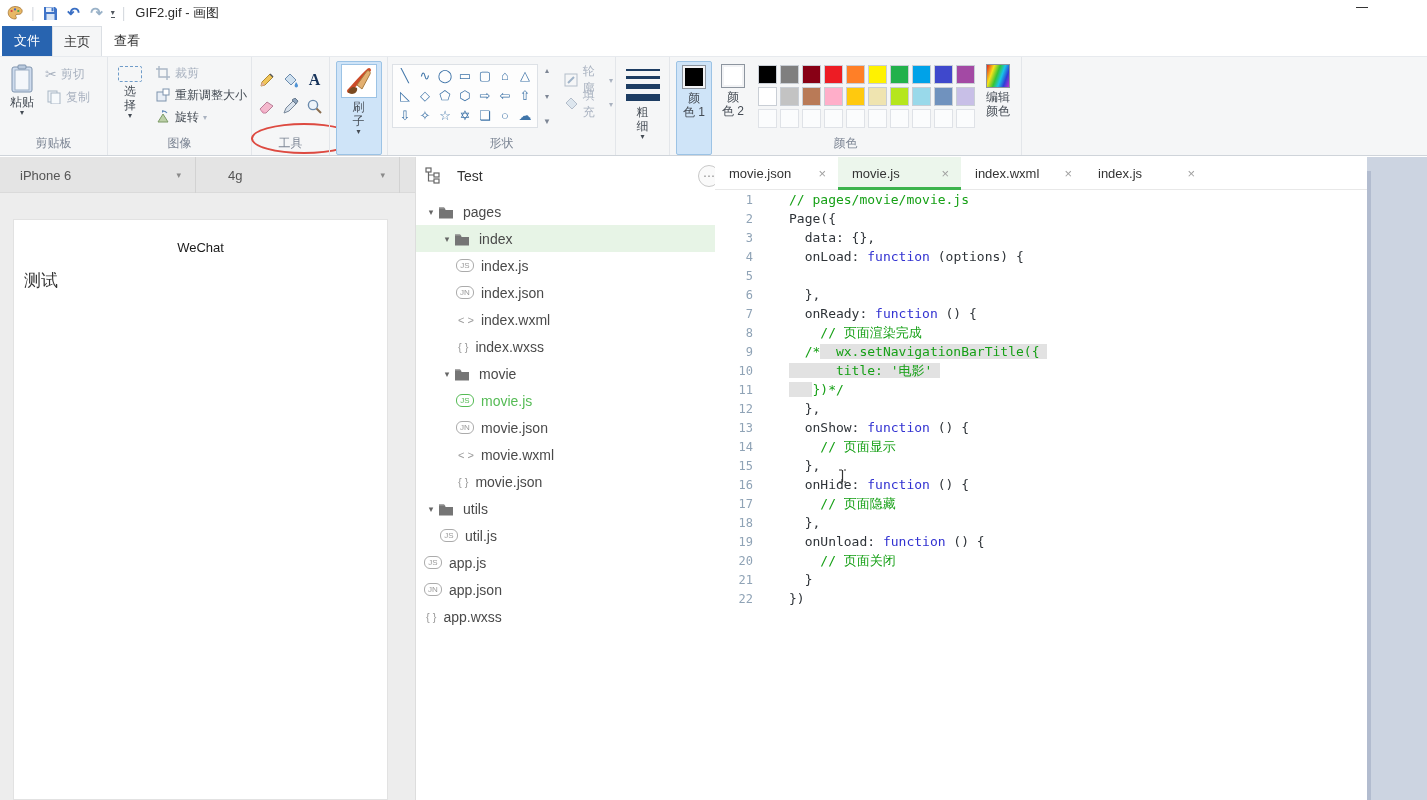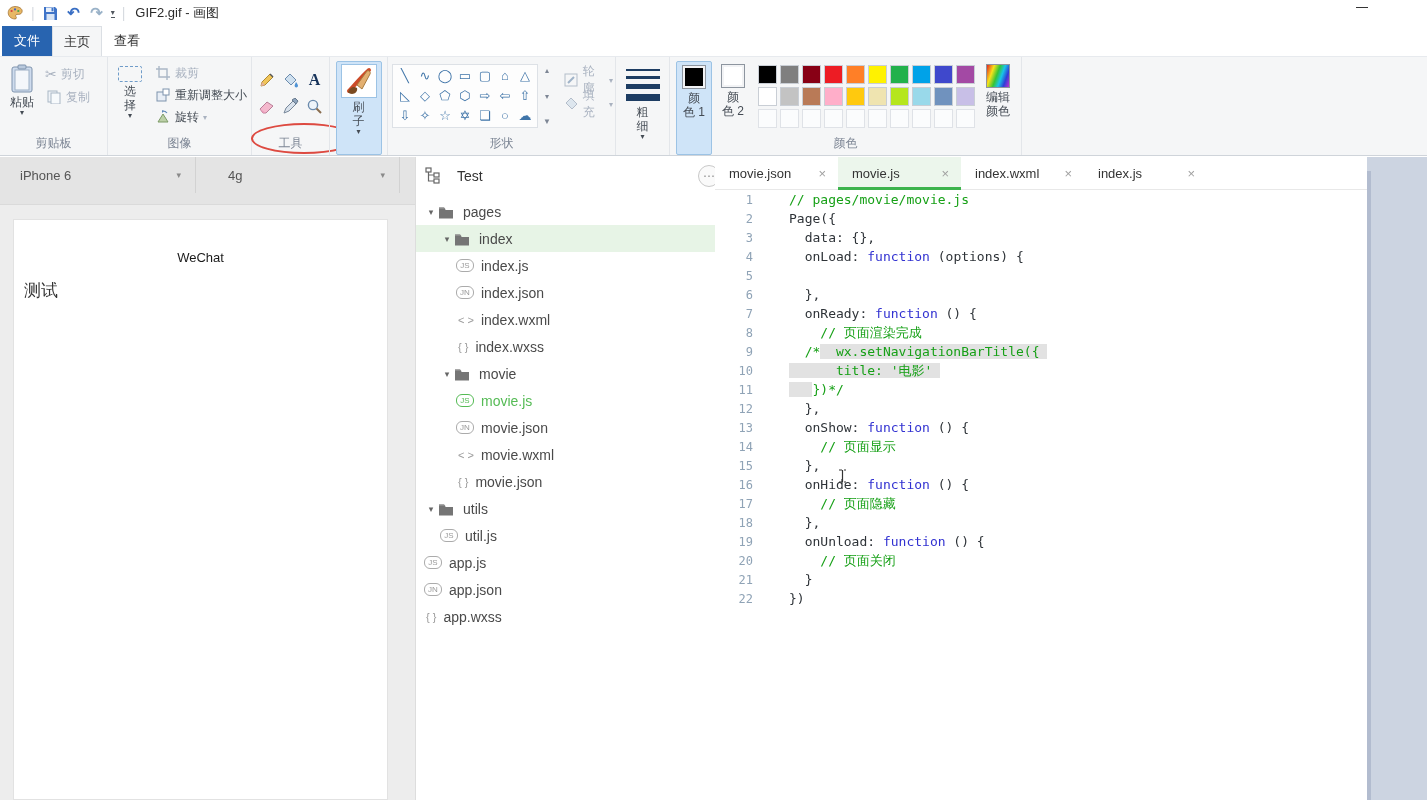--- a/index.html
+++ b/index.html
@@ -84,27 +84,27 @@
   .rainbow { width:24px; height:24px; border:1px solid #8d959f; background:linear-gradient(110deg,#e52222,#f7e11a 25%,#35c435 45%,#18c5e8 62%,#2f3fd6 80%,#c32fd0); }
 
   
   #canvas { position:absolute; left:0; top:157px; width:1427px; height:643px; }
   #workspace { position:absolute; left:1367px; top:0; width:60px; height:643px; background:#ccd4e1; }
   #workspace .edge { position:absolute; left:0; top:14px; width:4px; height:629px; background:#b2bccf; }
   #devtools { position:absolute; left:0; top:0; width:1367px; height:643px; background:#fff; }
 
   
   #sim-panel { position:absolute; left:0; top:0; width:415px; height:643px; background:#ededed; }
-  #sim-toolbar { position:absolute; left:0; top:0; width:415px; height:48px; background:#e4e4e4; border-bottom:1px solid #dadada; display:flex; }
+  #sim-toolbar { position:absolute; left:0; top:0; width:415px; height:36px; background:#e4e4e4; border-bottom:1px solid #dadada; display:flex; }
   .sim-dd { height:36px; display:flex; align-items:center; justify-content:space-between; font-size:13px; color:#555; border-right:1px solid #d2d2d2; }
   .sim-dd .dd-caret { font-size:9px; color:#8a8a8a; }
   #dd-device { width:196px; padding:0 14px 0 20px; }
   #dd-network { width:204px; padding:0 14px 0 32px; }
   #phone { position:absolute; left:13px; top:62px; width:375px; height:581px; background:#fff; border:1px solid #e2e2e2; }
-  #phone-title { text-align:center; padding-top:30px; font-size:13px; color:#1a1a1a; }
+  #phone-title { text-align:center; padding-top:20px; font-size:13px; color:#1a1a1a; }
   #phone-body { padding:14px 0 0 10px; font-size:17px; color:#333; }
 
   
   #tree-panel { position:absolute; left:415px; top:0; width:314px; height:643px; background:#fff; border-left:1px solid #ddd; border-right:1px solid #dcdcdc; }
   #tree-header { height:37px; display:flex; align-items:center; padding:0 8px 0 5px; }
   #tree-toggle { width:24px; height:24px; display:flex; align-items:center; justify-content:center; }
   #project-name { font-size:14px; color:#333; margin-left:12px; flex:1; }
   #tree-menu { width:22px; height:22px; border:1px solid #c9c9c9; border-radius:50%; color:#909090; font-size:12px; display:flex; align-items:center; justify-content:center; background:#fafafa; }
   #file-tree { position:absolute; left:0; top:41px; width:100%; }
   .tree-row { height:27px; display:flex; align-items:center; }

